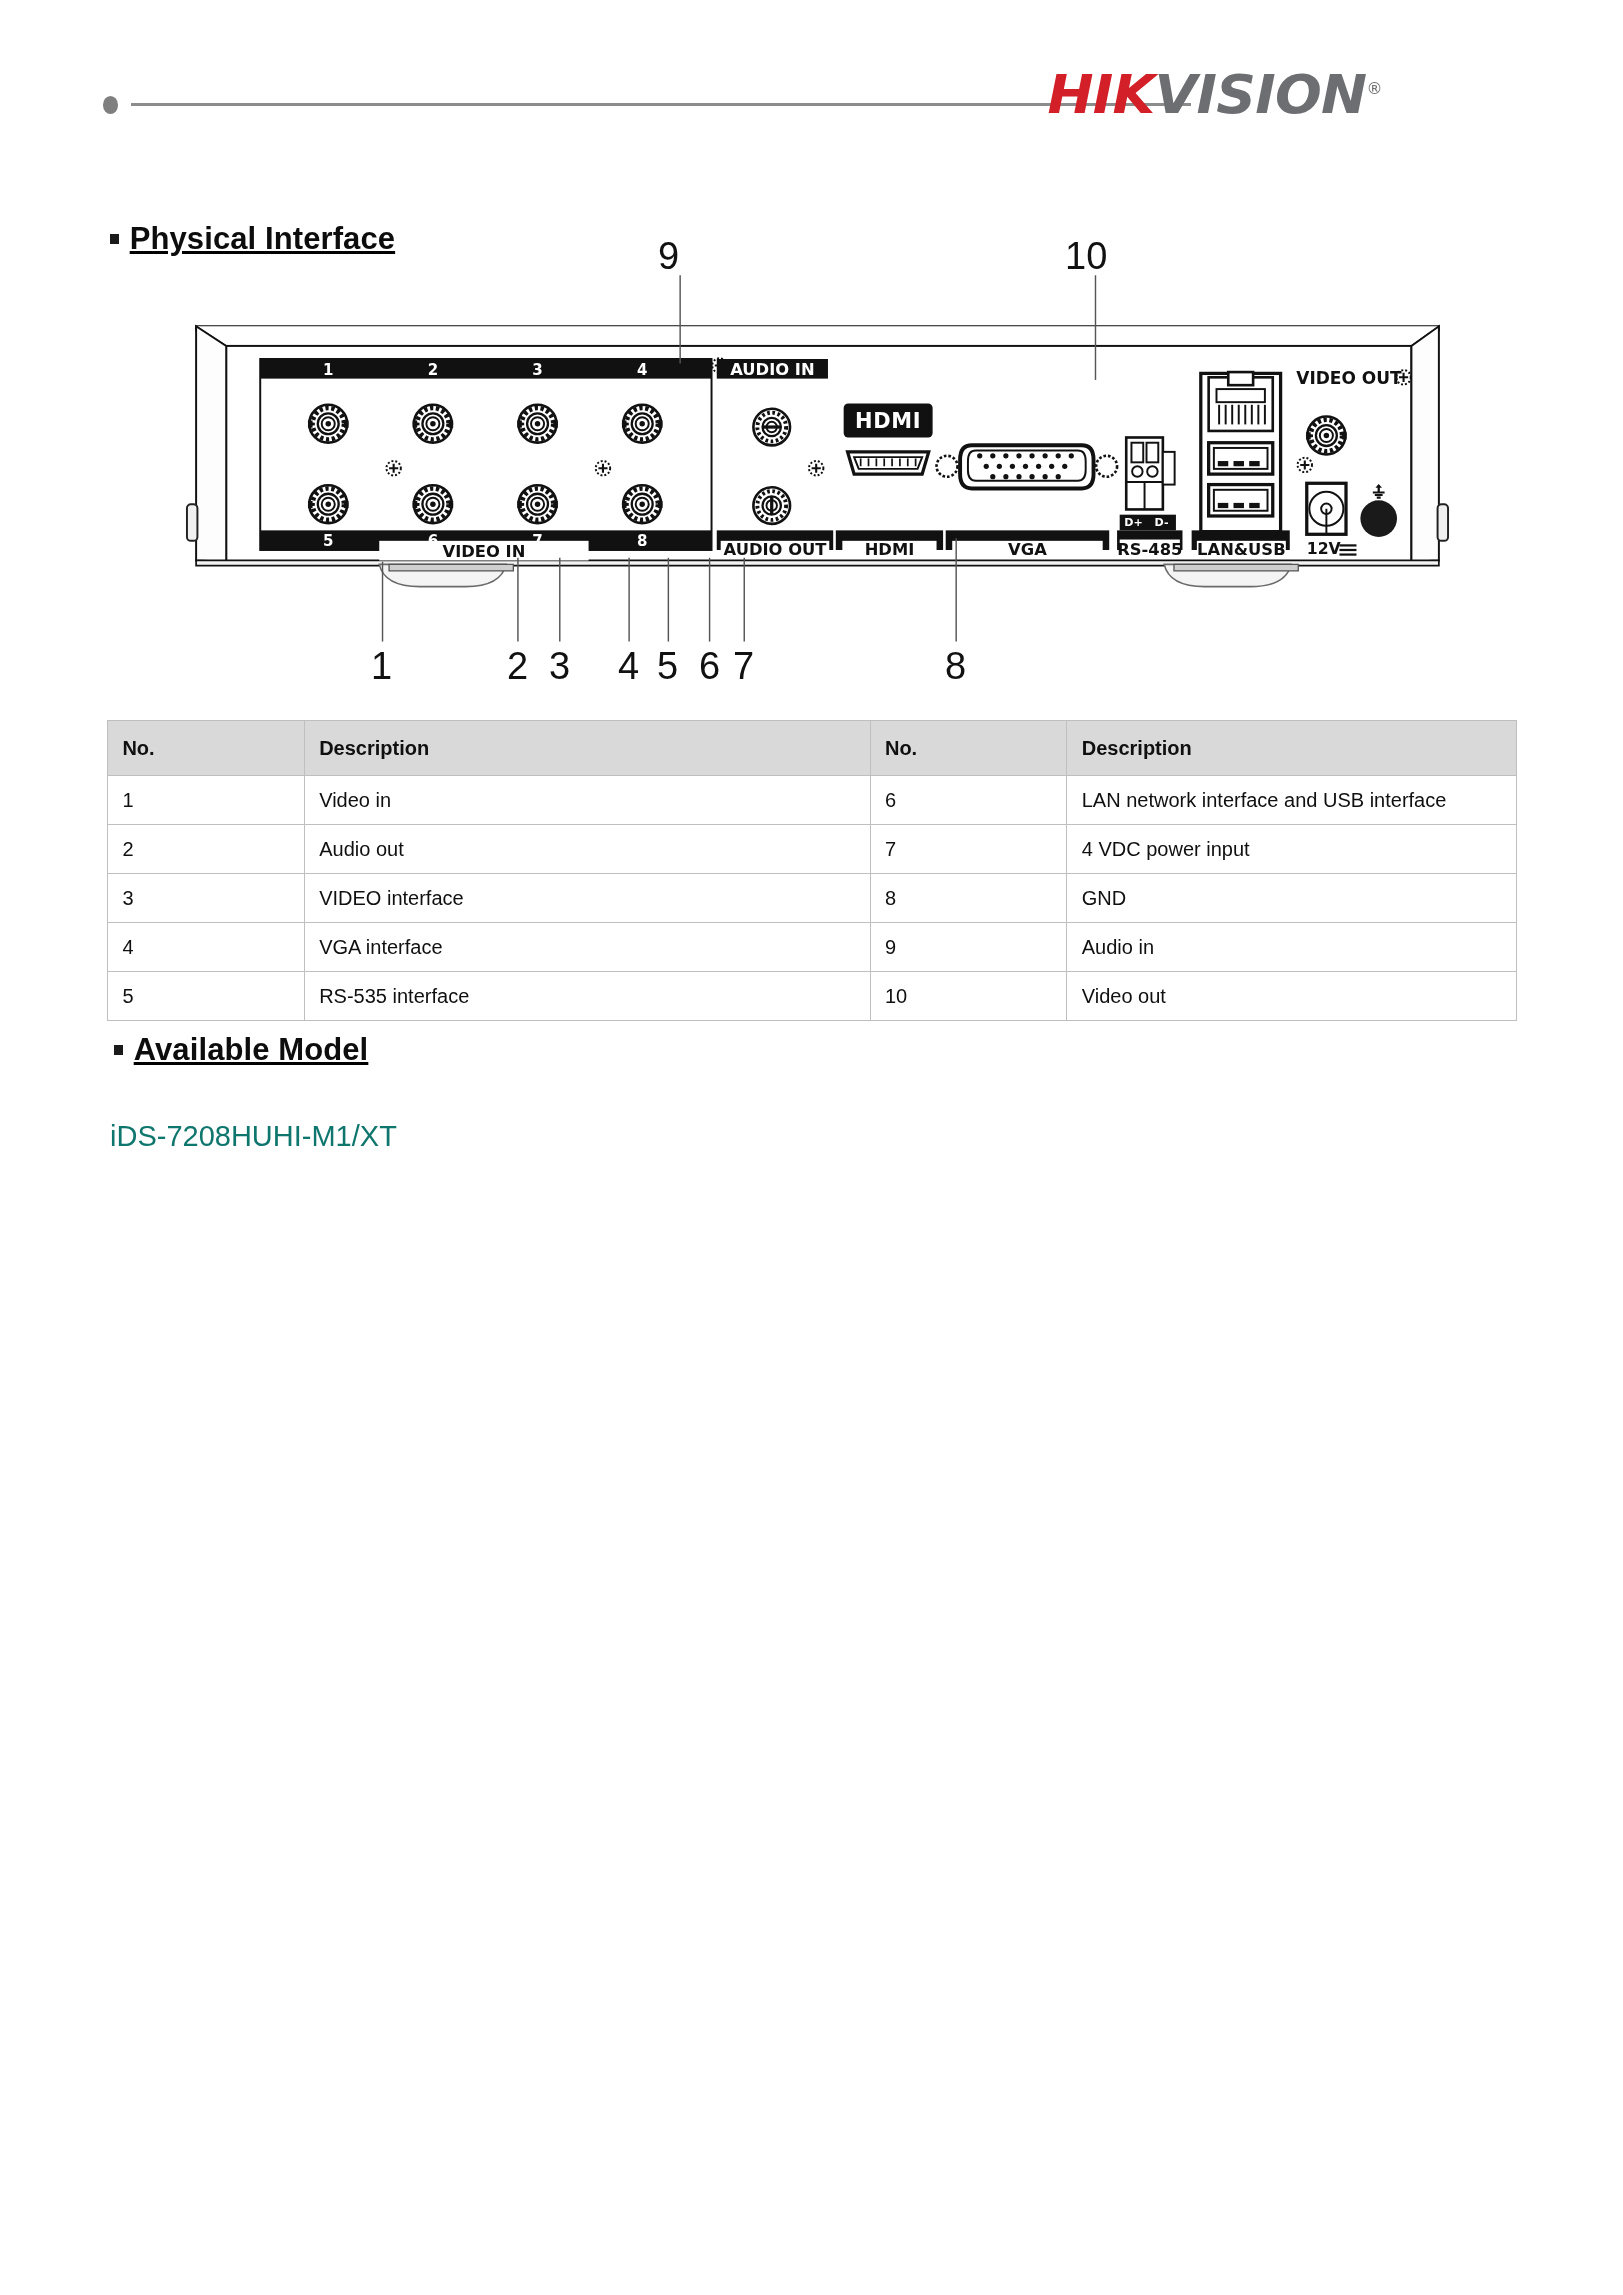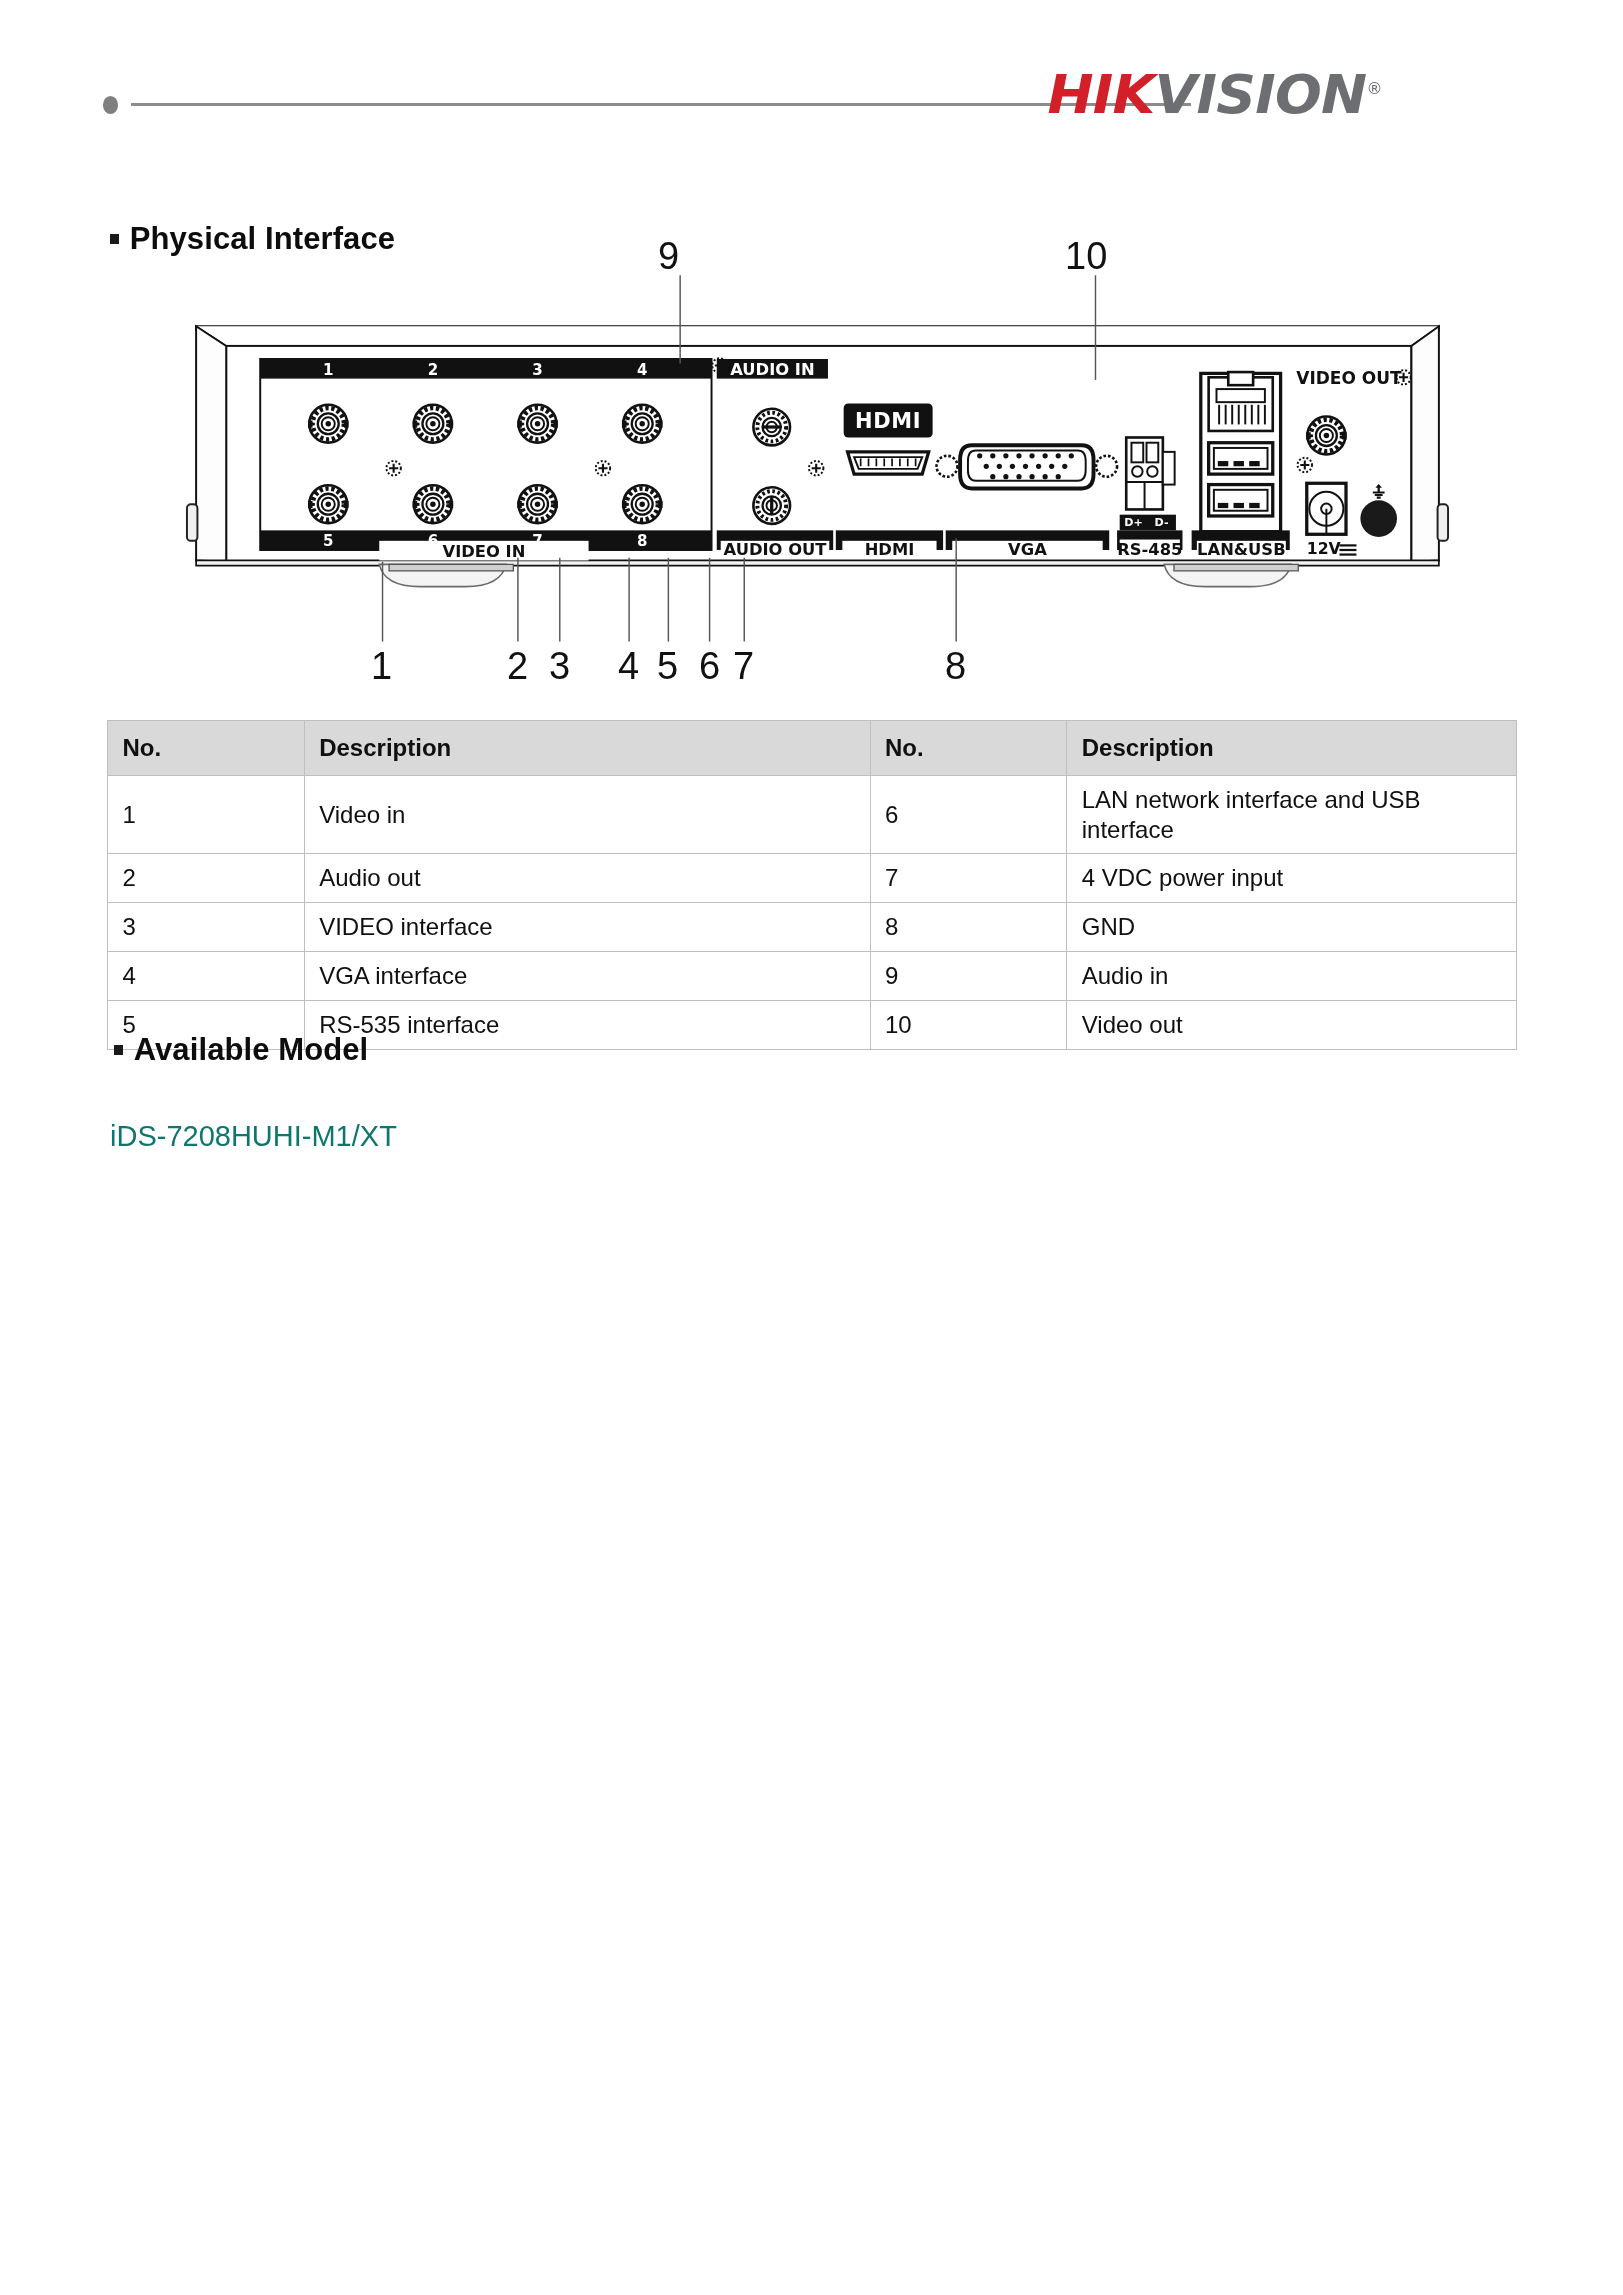--- a/index.html
+++ b/index.html
@@ -80,20 +80,21 @@
     font-weight: normal;
   }
 
   
   .section-heading {
     position: absolute;
     display: flex;
     align-items: center;
     gap: 10.5px;
     white-space: nowrap;
+    text-decoration: underline;
   }
   .section-heading .sq-bullet {
     width: 9.2px;
     height: 9.2px;
     background: #1a1a1a;
     display: inline-block;
   }
   .section-heading .sh-text {
     font-size: 31px;
     font-weight: bold;
@@ -130,21 +131,21 @@
     font-family: "Liberation Sans", sans-serif;
   }
 
   
   .spec-table {
     position: absolute;
     left: 107px;
     top: 720px;
     width: 1410px;
     border-collapse: collapse;
-    font-size: 24px;
+    font-size: 20px;
     color: #101010;
   }
   .spec-table th, .spec-table td {
     border: 0.7px solid #bfbfbf;
     padding: 8.5px 14.4px;
     text-align: left;
     vertical-align: middle;
     line-height: 1.25;
     font-weight: normal;
   }

